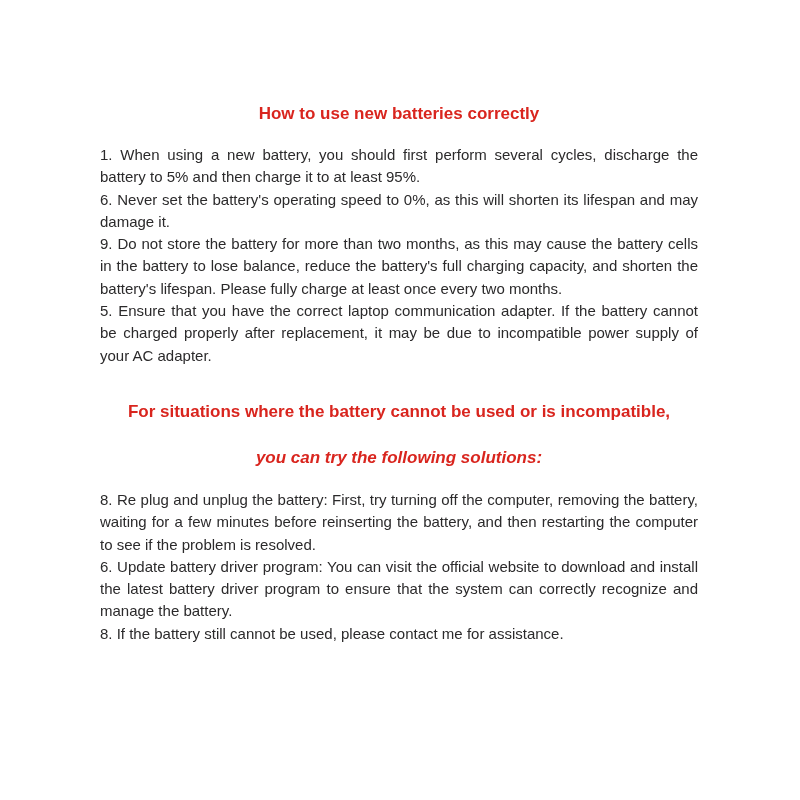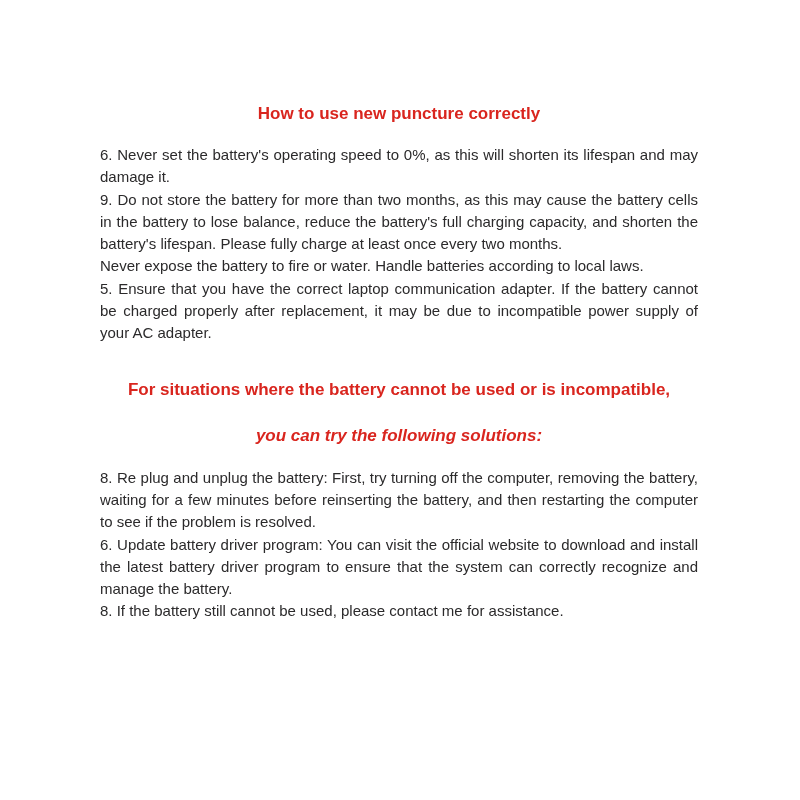--- a/index.html
+++ b/index.html
@@ -48,26 +48,26 @@
     line-height: 22.3px;
     text-align: justify;
   }
 </style>
 </head>
 <body>
 
 <div class="page">
   <div class="content">
 
-    <h1 class="heading h-main">How to use new puncture correctly</h1>
+    <h1 class="heading h-main">How to use new batteries correctly</h1>
 
     <div class="body-text">
+      <p>1.  When using a new battery, you should first perform several cycles, discharge the battery to 5% and then charge it to at least 95%.</p>
       <p>6.  Never set the battery's operating speed to 0%, as this will shorten its lifespan and may damage it.</p>
       <p>9.  Do not store the battery for more than two months, as this may cause the battery cells in the battery to lose balance, reduce the battery's full charging capacity, and shorten the battery's lifespan. Please fully charge at least once every two months.</p>
-      <p>Never expose the battery to fire or water. Handle batteries according to local laws.</p>
       <p>5.  Ensure that you have the correct laptop communication adapter. If the battery cannot be charged properly after replacement, it may be due to incompatible power supply of your AC adapter.</p>
     </div>
 
     <h2 class="heading h2-line1">For situations where the battery cannot be used or is incompatible,</h2>
     <h2 class="heading h2-line2">you can try the following solutions:</h2>
 
     <div class="body-text">
       <p>8.  Re plug and unplug the battery: First, try turning off the computer, removing the battery, waiting for a few minutes before reinserting the battery, and then restarting the computer to see if the problem is resolved.</p>
       <p>6.  Update battery driver program: You can visit the official website to download and install the latest battery driver program to ensure that the system can correctly recognize and manage the battery.</p>
       <p>8.  If the battery still cannot be used, please contact me for assistance.</p>

